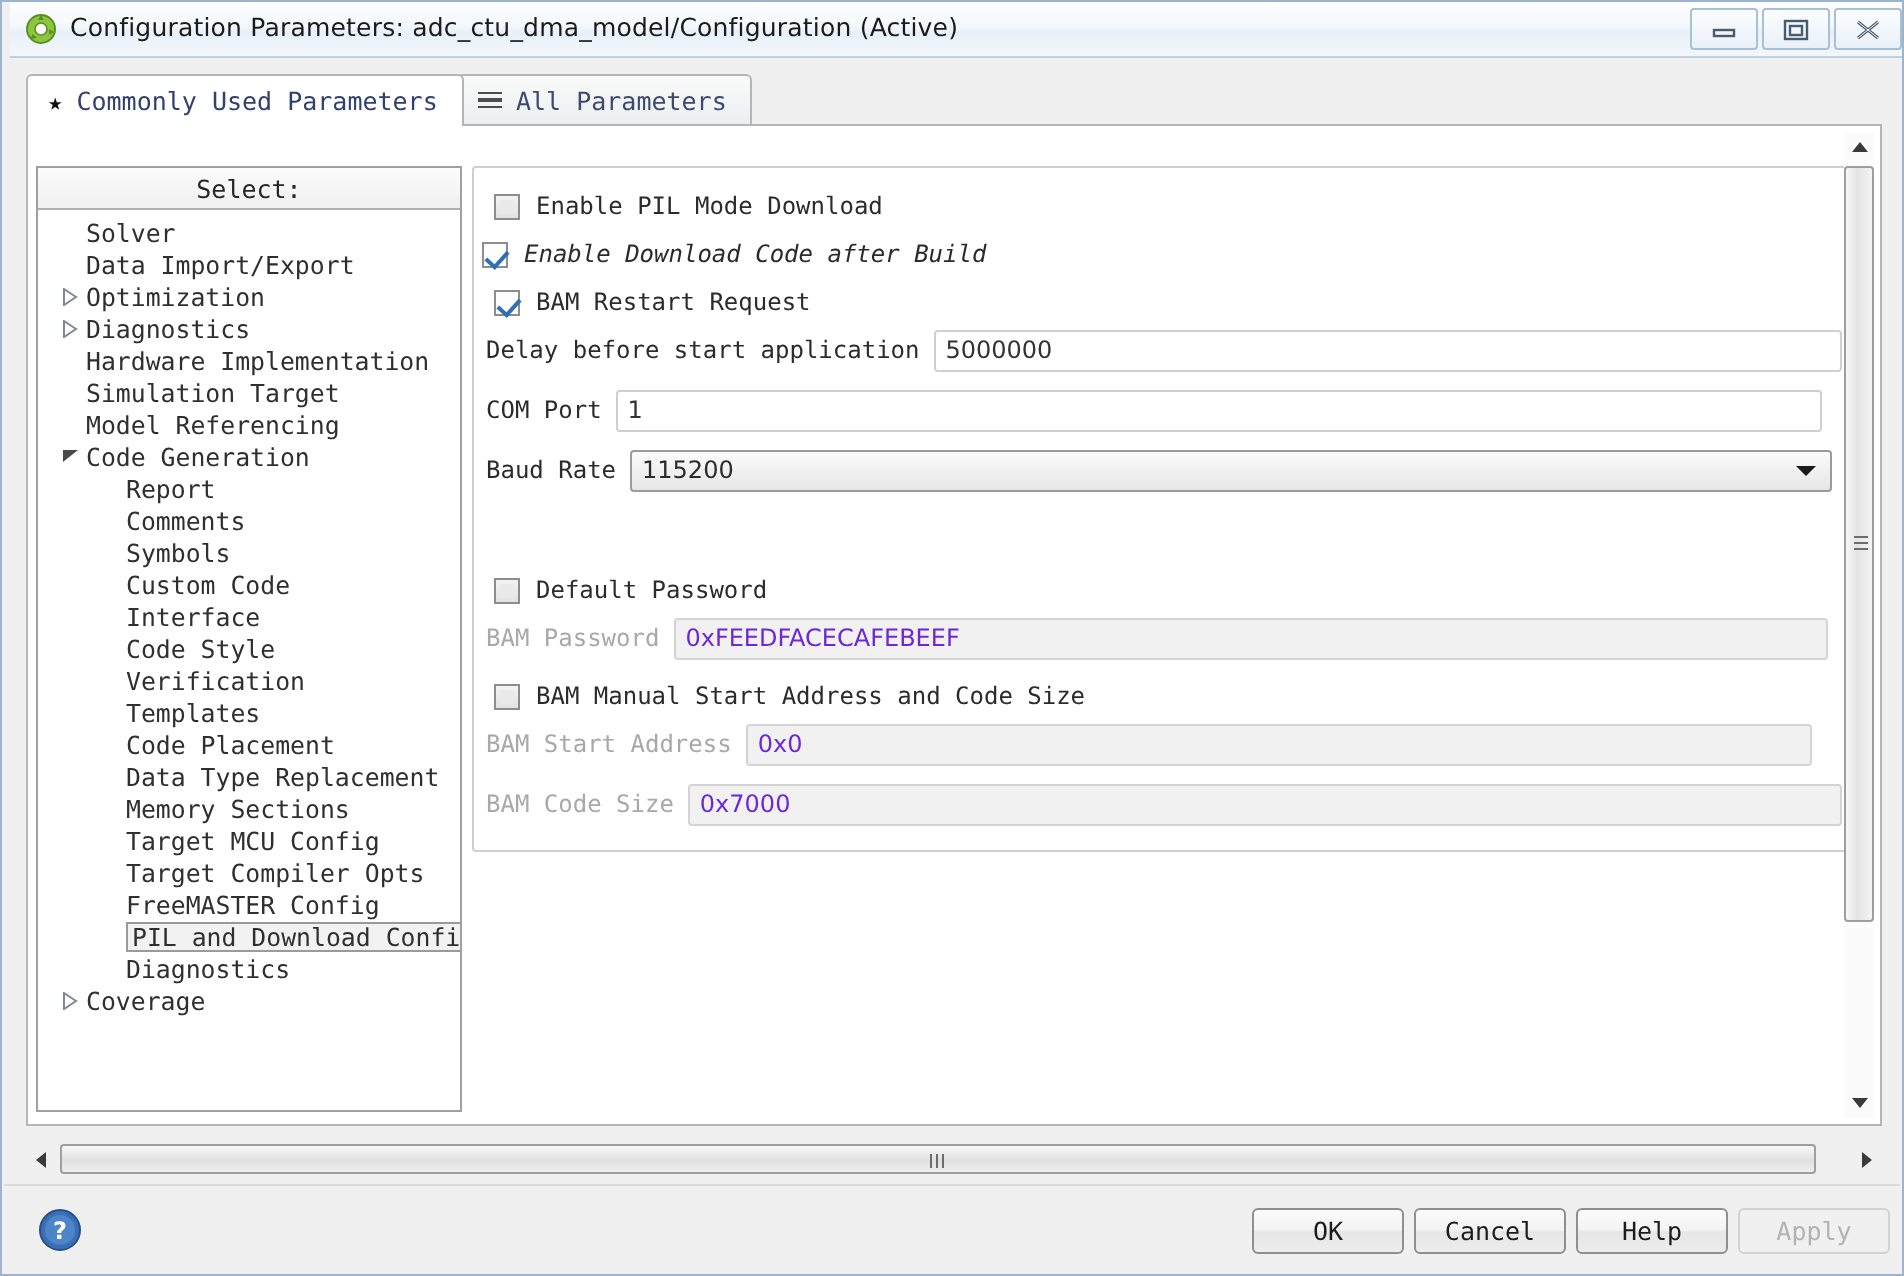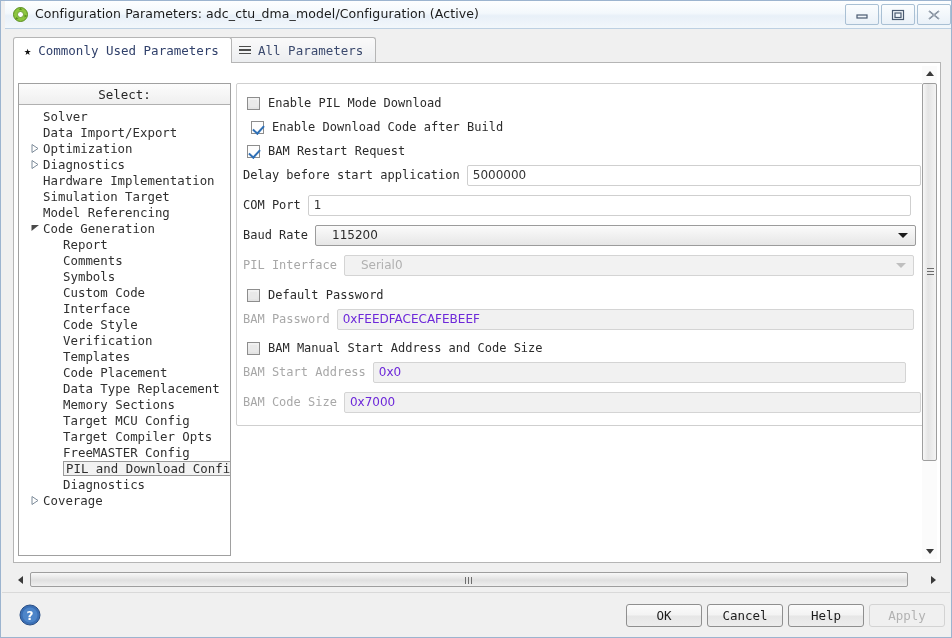--- a/index.html
+++ b/index.html
@@ -233,21 +233,21 @@
     color: #6d28d9;
   }
 
   
   .combo {
     height: 21px;
     background: linear-gradient(to bottom, #fbfbfb, #e6e6e6);
     border: 1px solid #9b9b9b;
     border-radius: 2px;
     display: flex; align-items: center;
-    padding: 0 16px;
+    padding: 0 5px;
     font-family: "DejaVu Sans", sans-serif;
     font-size: 12px;
     color: #2b2b2b;
     position: relative;
     white-space: nowrap;
     cursor: default;
   }
   .combo.disabled {
     background: #f2f2f2;
     border: 1px solid #d4d4d4;
@@ -518,21 +518,21 @@
         </div>
     </div>
 
     <div id="content-panel">
 
       <div class="row" style="top:8px; left:10px;">
         <span class="cb unchecked"></span>
         <span class="lbl">Enable PIL Mode Download</span>
       </div>
 
-      <div class="row" style="top:32px; left:14px;">
+      <div class="row" style="top:32px; left:4px;font-style:italic;">
         <span class="cb checked"></span>
         <span class="lbl">Enable Download Code after Build</span>
       </div>
 
       <div class="row" style="top:56px; left:10px;">
         <span class="cb checked"></span>
         <span class="lbl">BAM Restart Request</span>
       </div>
 
       <div class="row" style="top:80px; left:6px; width:678px;">
@@ -546,27 +546,20 @@
       </div>
 
       <div class="row" style="top:140px; left:6px; width:678px;">
         <span class="lbl">Baud Rate</span>
         <span class="combo" style="margin-left:7px; width:601px;">
           <span>115200</span>
           <span class="carat"></span>
         </span>
       </div>
 
-      <div class="row" style="top:170px; left:6px; width:678px;">
-        <span class="lbl dim">PIL Interface</span>
-        <span class="combo disabled" style="margin-left:7px; width:570px;">
-          <span>Serial0</span>
-          <span class="carat"></span>
-        </span>
-      </div>
 
       <div class="row" style="top:200px; left:10px;">
         <span class="cb unchecked"></span>
         <span class="lbl">Default Password</span>
       </div>
 
       <div class="row" style="top:224px; left:6px; width:678px;">
         <span class="lbl dim">BAM Password</span>
         <span class="tfield disabled" style="margin-left:7px; width:577px;">0xFEEDFACECAFEBEEF</span>
       </div>

